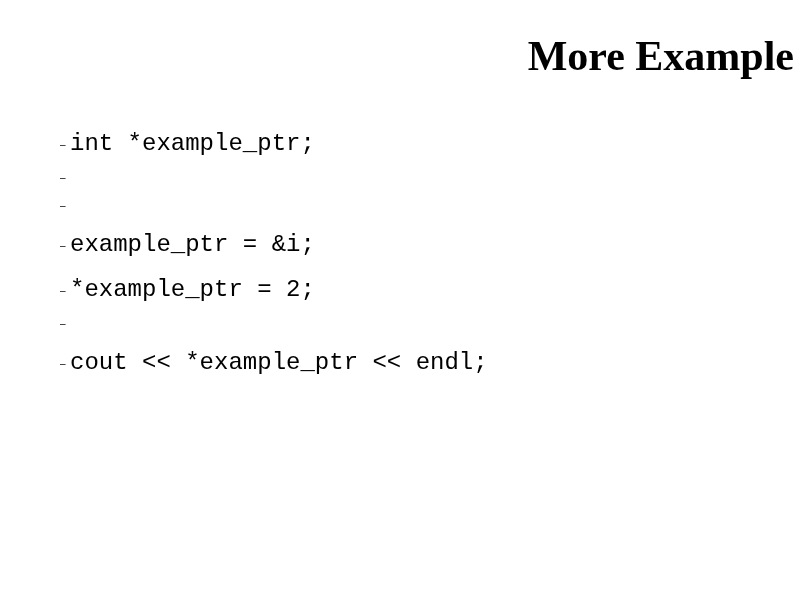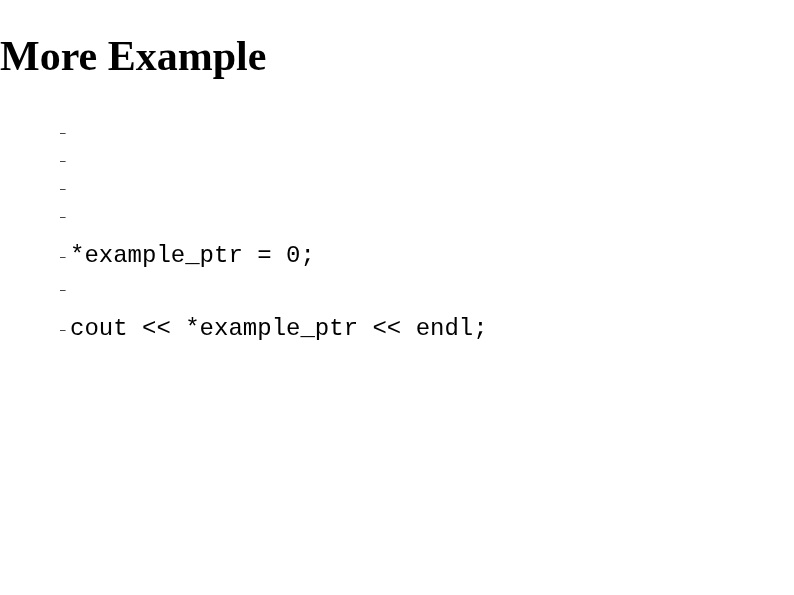--- a/index.html
+++ b/index.html
@@ -15,21 +15,21 @@
   .slide {
     width: 100%;
     height: 100%;
     position: relative;
   }
   .title {
     position: absolute;
     top: 32px;
     left: 0;
     width: 100%;
-    text-align: left;
+    text-align: right;
     font-size: 42px;
     font-weight: bold;
     font-family: "Times New Roman", Times, serif;
   }
   .code-list {
     position: absolute;
     top: 130px;
     left: 60px;
   }
   .code-line {
@@ -53,33 +53,35 @@
   }
 </style>
 </head>
 <body>
 
 <div class="slide">
   <div class="title">More Example</div>
   <div class="code-list">
     <div class="code-line">
       <span class="bullet">–</span>
+      <span class="code-text">int *example_ptr;</span>
     </div>
     <div class="code-line">
       <span class="bullet">–</span>
     </div>
     <div class="code-line">
       <span class="bullet">–</span>
     </div>
     <div class="code-line">
       <span class="bullet">–</span>
+      <span class="code-text">example_ptr = &amp;i;</span>
     </div>
     <div class="code-line">
       <span class="bullet">–</span>
-      <span class="code-text">*example_ptr = 0;</span>
+      <span class="code-text">*example_ptr = 2;</span>
     </div>
     <div class="code-line">
       <span class="bullet">–</span>
     </div>
     <div class="code-line">
       <span class="bullet">–</span>
       <span class="code-text">cout &lt;&lt; *example_ptr &lt;&lt; endl;</span>
     </div>
   </div>
 </div>

